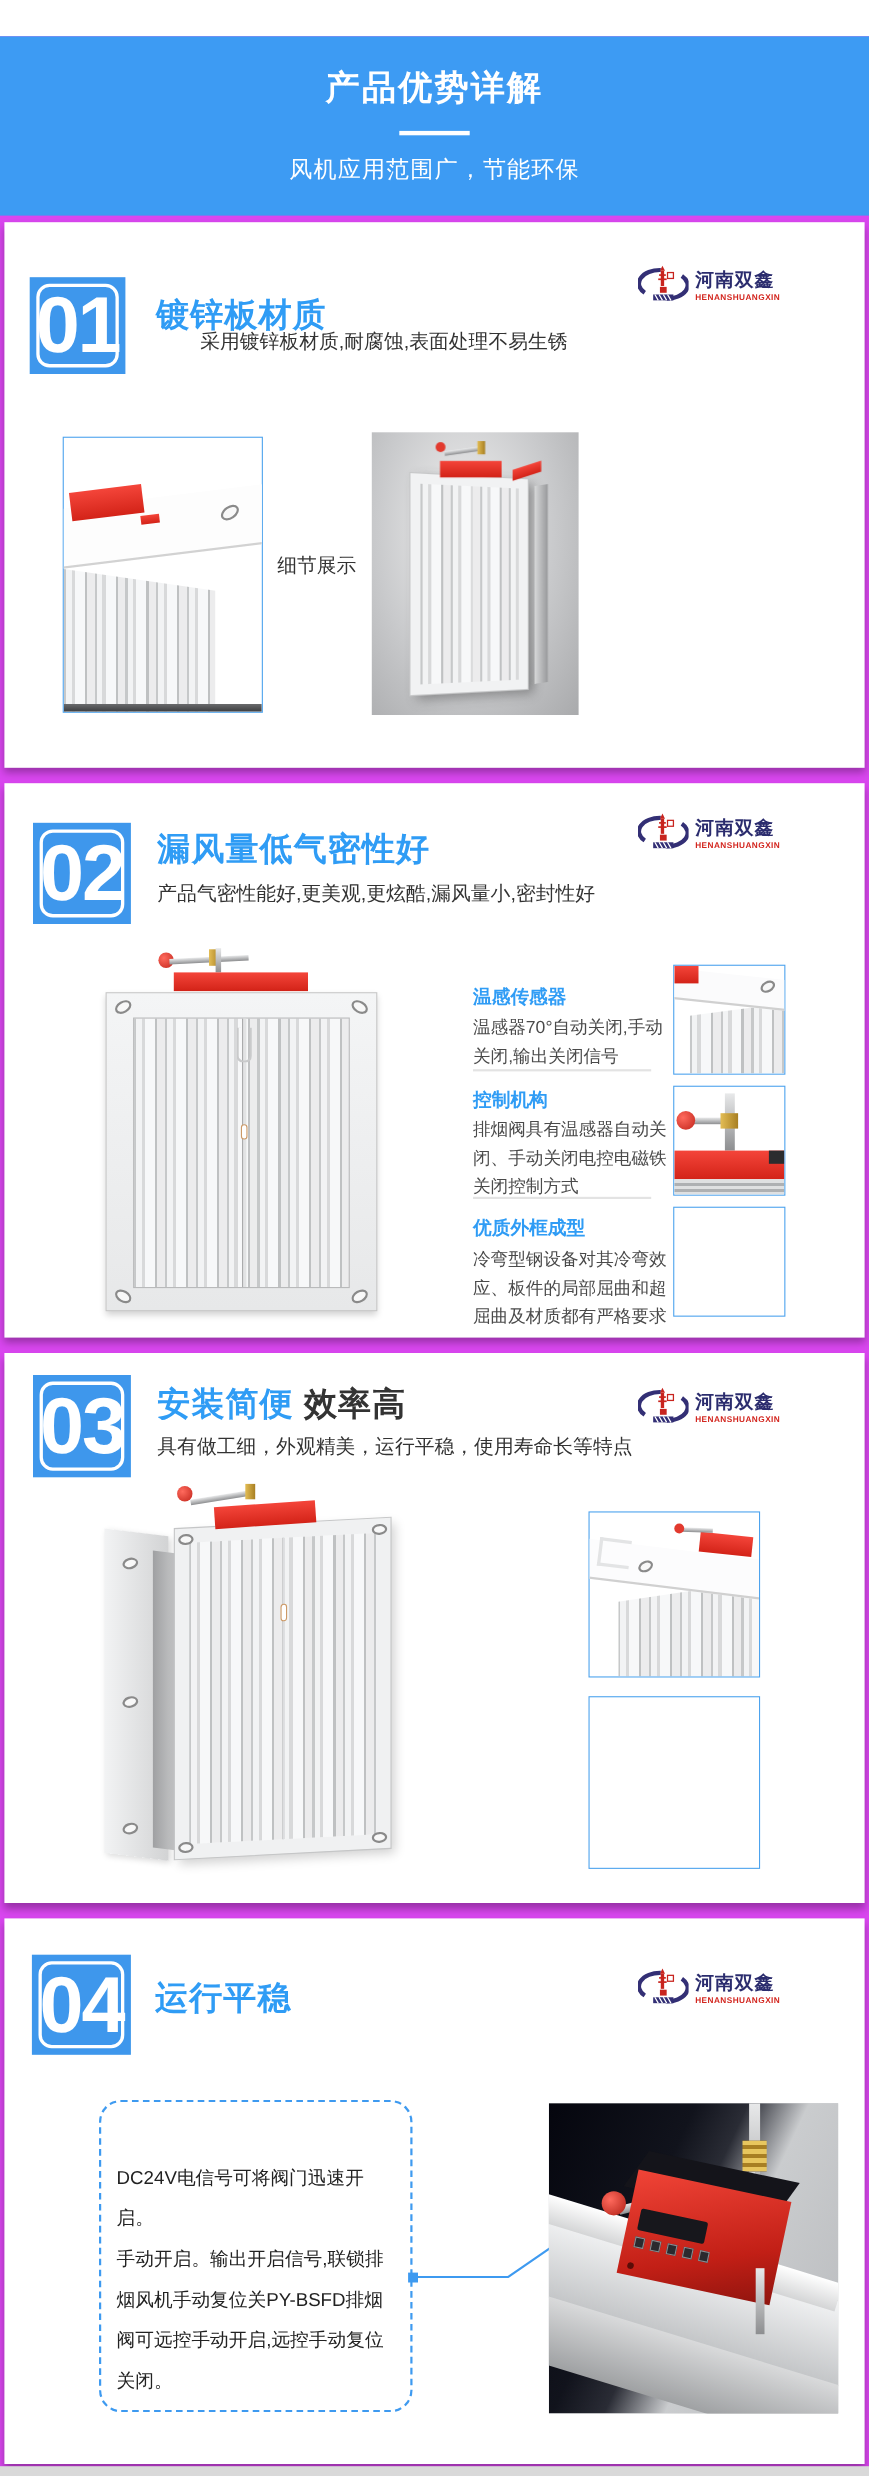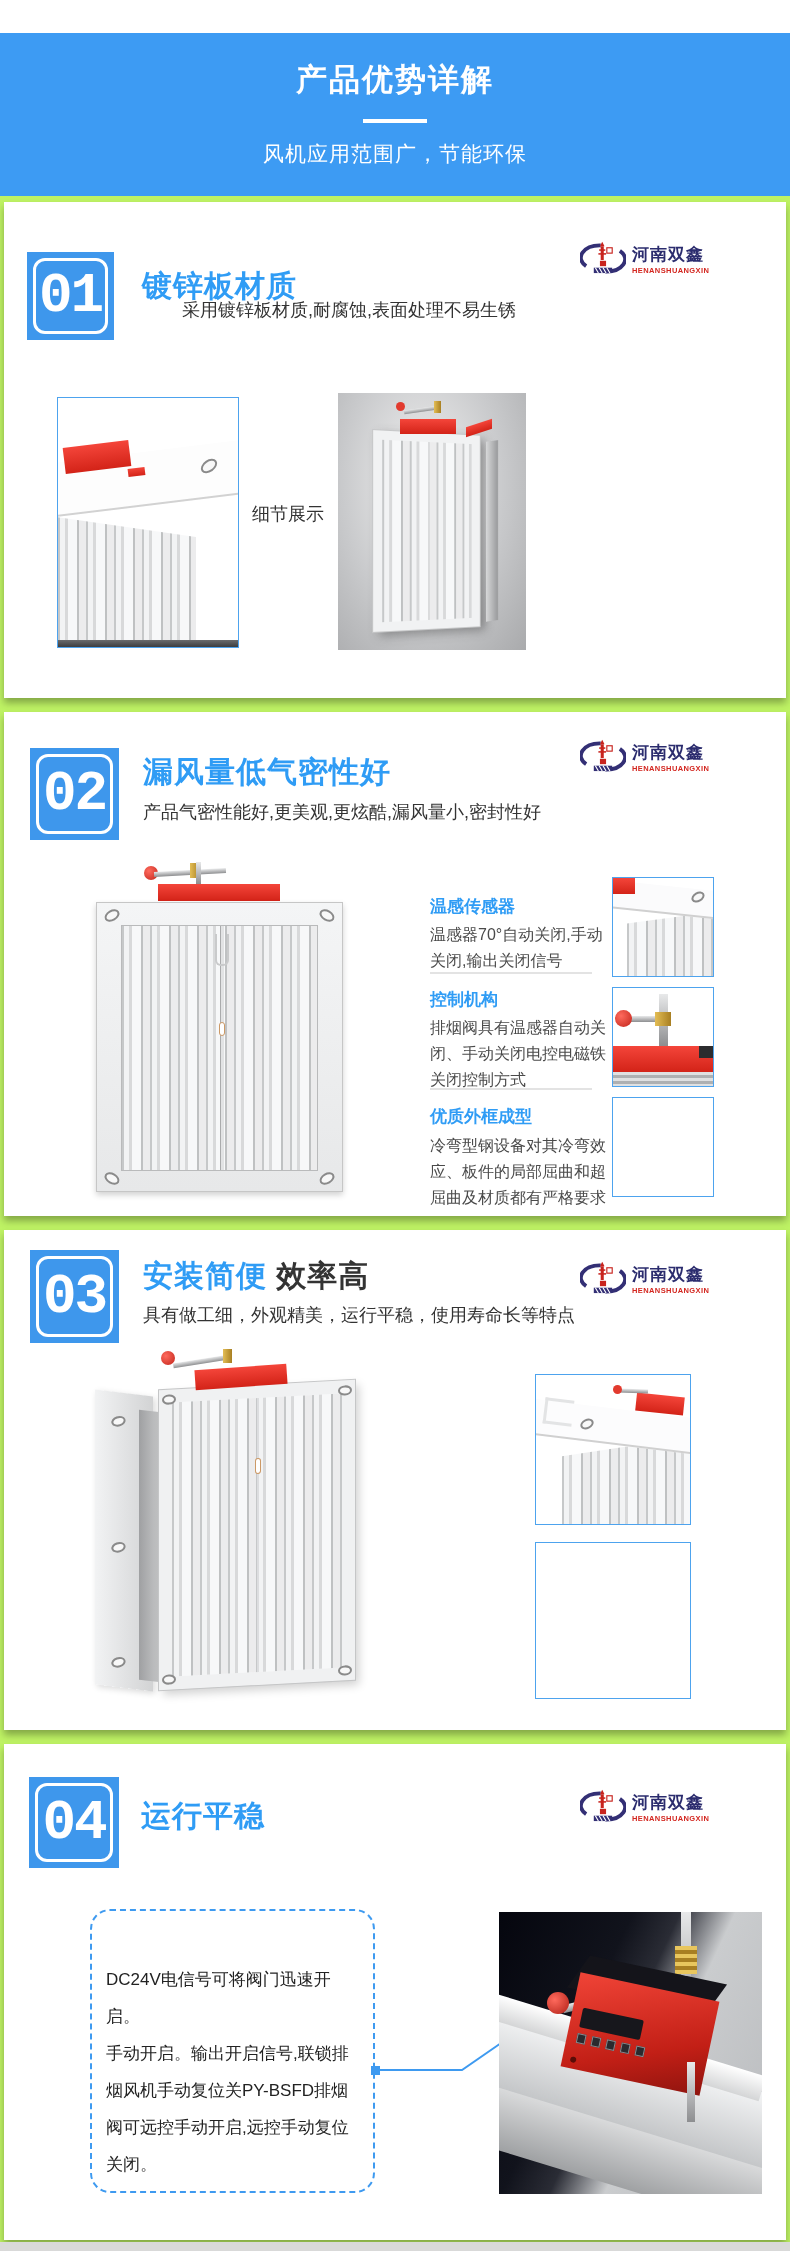--- a/index.html
+++ b/index.html
@@ -1,32 +1,32 @@
 <!DOCTYPE html>
 <html><head>
 <meta charset="utf-8">
 <style>
   html,body{margin:0;padding:0;}
   body{font-family:"Liberation Sans","DejaVu Sans",sans-serif;background:#efefef;}
-  #page{position:relative;width:790px;height:2251px;background:#bef264;overflow:hidden;margin:0 auto;}
+  #page{position:relative;width:790px;height:2251px;background:#d946ef;overflow:hidden;margin:0 auto;}
   .abs{position:absolute;}
 
   
   .top-strip{left:0;top:0;width:790px;height:33px;background:#ffffff;}
   .banner{left:0;top:33px;width:790px;height:163px;background:#3d9bf3;}
   .banner-title{left:0;top:26px;width:100%;text-align:center;color:#fff;font-size:31px;font-weight:bold;letter-spacing:2px;}
   .banner-line{left:363px;top:86px;width:64px;height:4px;background:#ffffff;}
   .banner-sub{left:0;top:107px;width:100%;text-align:center;color:#fff;font-size:21px;letter-spacing:1px;}
 
   
   .card{position:absolute;left:4px;width:782px;background:#ffffff;box-shadow:0 5px 7px rgba(0,0,0,0.30);}
   .numbox{background:#3e97ec;}
   .numbox-inner{position:absolute;inset:6px;border:3px solid #fff;border-radius:12px;}
   .numbox-digits{position:absolute;inset:0;display:flex;align-items:center;justify-content:center;
-    font-size:56px;font-weight:bold;color:#fff;letter-spacing:-2px;font-family:Liberation Mono, monospace;}
+    font-size:72px;font-weight:bold;color:#fff;letter-spacing:-2px;font-family:Liberation Sans, sans-serif;}
   .sec-title{font-size:30px;font-weight:bold;color:#2f9cf5;letter-spacing:1px;white-space:nowrap;}
   .sec-title .rest{color:#333;}
   .sec-sub{font-size:18px;color:#333;white-space:nowrap;}
 
   
   .logo{display:flex;align-items:center;gap:6px;}
   .logo-cn{font-size:17px;font-weight:bold;color:#2b2c6e;letter-spacing:1px;white-space:nowrap;}
   .logo-en{font-size:7.5px;font-weight:bold;color:#d3261f;letter-spacing:0.4px;white-space:nowrap;}
 
   

